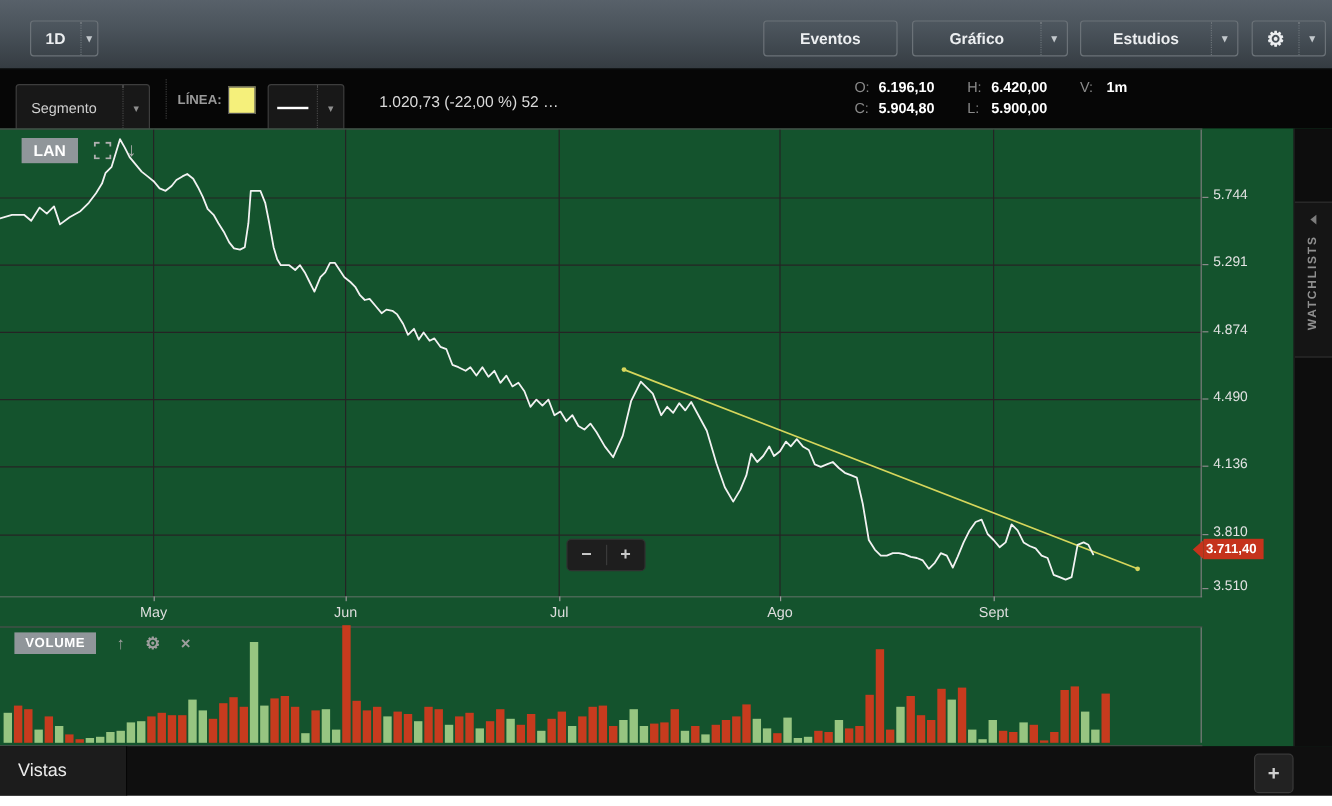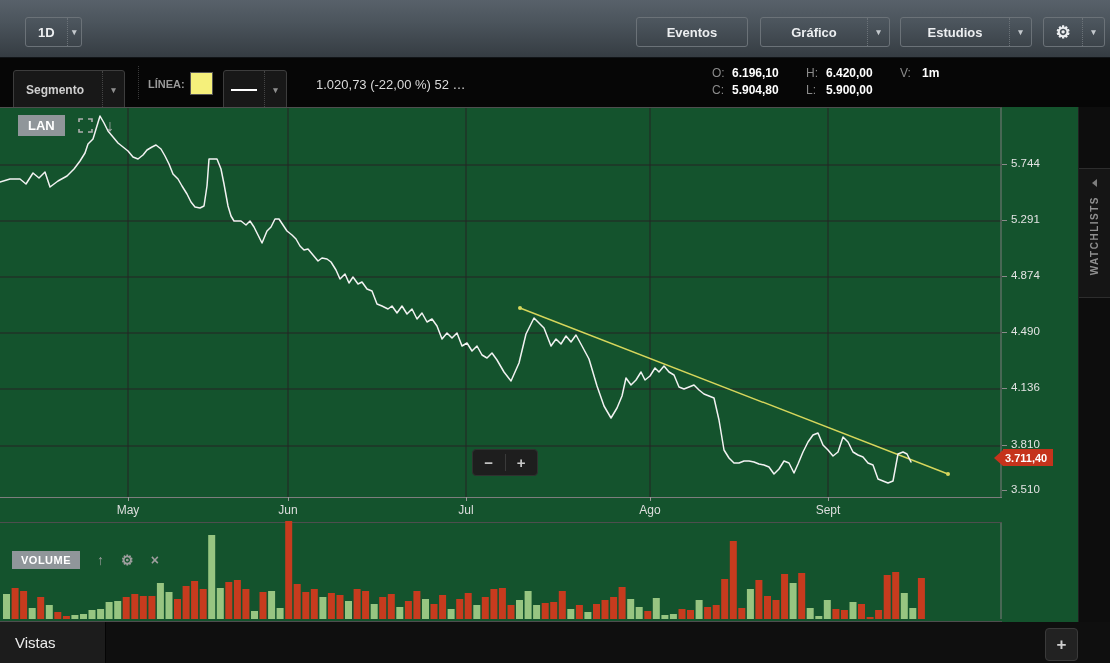--- a/index.html
+++ b/index.html
@@ -20,21 +20,21 @@
   #btn-eventos { left:636px; width:112px; }
   #btn-grafico { left:760px; width:130px; }
   #btn-estudios { left:900px; width:132px; }
   #btn-gear { left:1043px; width:62px; }
   #btn-gear .lbl { font-size:17px; padding:0 8px; }
 
   
   .toolbar2 { position:absolute; top:58px; left:0; width:100%; height:49px; background:#060606; }
   .t2btn { position:absolute; top:12px; height:40px; display:flex; align-items:stretch;
     border:1px solid #3d3d3d; border-radius:3px; background:#181818; color:#cfcfcf;
-    font-size:12px; font-weight:bold; }
+    font-size:12px; font-weight:normal; }
   .t2btn .lbl { flex:1; display:flex; align-items:center; padding-left:12px; }
   .t2btn .caret { display:flex; align-items:center; justify-content:center; width:22px;
     border-left:1px dotted #454545; color:#8f8f8f; font-size:9px; }
   #seg-btn { left:13px; width:112px; }
   .vsep { position:absolute; left:138px; top:8px; height:33px; border-left:1px dotted #3a3a3a; }
   .linea-label { position:absolute; left:148px; top:20px; font-size:11px; color:#9a9a9a; font-weight:bold; }
   .swatch { position:absolute; left:190px; top:14px; width:23px; height:23px;
     background:#f5f07b; border:1px solid #565656; }
   #line-style-btn { left:223px; width:64px; }
   #line-style-btn .rule-wrap { flex:1; display:flex; align-items:center; justify-content:center; }
@@ -63,21 +63,21 @@
   .zoom-ctl .zbtn { flex:1; display:flex; align-items:center; justify-content:center; }
   .zoom-ctl .zdiv { width:1px; background:#3a3a3a; margin:4px 0; }
 
   .x-strip { position:absolute; left:0; top:390px; width:1002px; height:25px; }
   .month-tick { position:absolute; top:0; width:1px; height:4px; background:#9a9a9a; }
   .month-lab { position:absolute; top:6px; width:44px; margin-left:-22px; text-align:center;
     font-size:12px; color:#dedede; }
 
   .vol-pane { position:absolute; left:0; top:415px; width:1002px; height:100px;
     border-top:1px solid #4e4e4e; border-bottom:1px solid #4e4e4e; }
-  .vol-header { position:absolute; left:12px; top:4px; display:flex; align-items:center; gap:17px; z-index:3;margin-top:24px; }
+  .vol-header { position:absolute; left:12px; top:4px; display:flex; align-items:center; gap:17px; z-index:3; }
   .vol-badge { background:#90969a; color:#fff; font-weight:bold; font-size:11px;
     padding:3px 9px; letter-spacing:.5px; }
   .vh-icon { color:#9e9e9e; font-size:14px; font-weight:bold; line-height:1; }
 
   .price-axis { position:absolute; left:1002px; top:0; width:76px; height:390px; }
   .vol-axis  { position:absolute; left:1002px; top:415px; width:76px; height:100px; }
   .ax-dash { position:absolute; left:0; width:5px; height:1px; background:#8a8a8a; }
   .ax-lab  { position:absolute; left:9px; font-size:11.5px; color:#e3e3e3; white-space:nowrap; }
   .price-tag { position:absolute; left:-8px; display:flex; align-items:center; }
   .tag-arrow { width:0; height:0; border-top:8px solid transparent; border-bottom:8px solid transparent;

